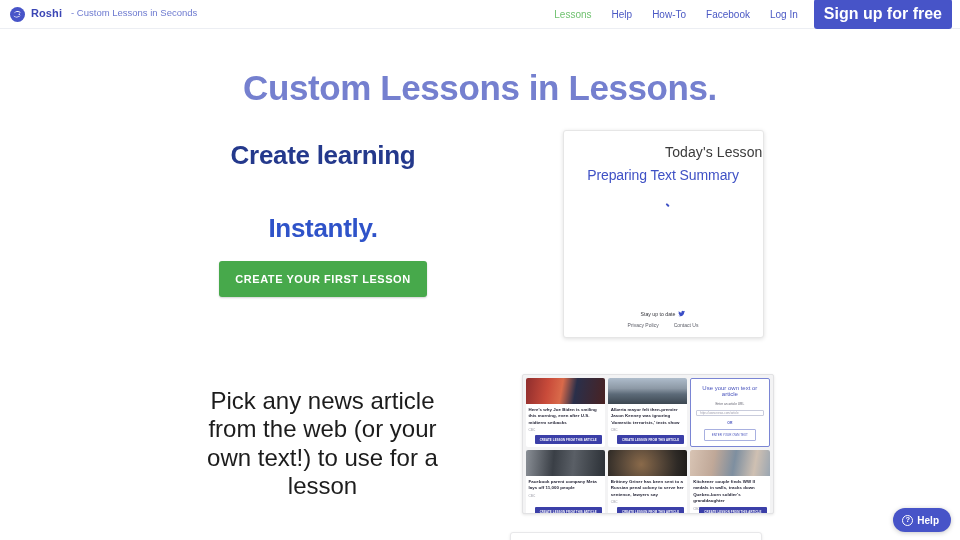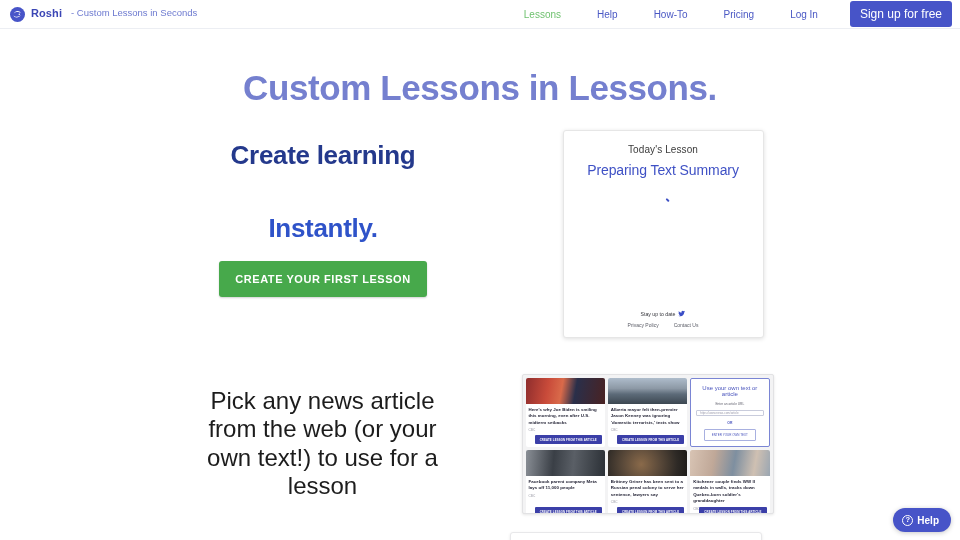--- a/index.html
+++ b/index.html
@@ -30,29 +30,29 @@
     flex: none;
   }
   .logo-mark svg { display: block; }
   .brand-name {
     font-size: 11px; font-weight: bold; color: #3b46b5; letter-spacing: .1px;
   }
   .brand-tagline {
     font-size: 9.5px; color: #6d7ad0; margin-left: 3px; white-space: nowrap;
   }
 
-  .navlinks { display: flex; align-items: center; gap: 16px; }
+  .navlinks { display: flex; align-items: center; gap: 0; }
   .navlink {
     font-size: 10px; color: #4a58c4; text-decoration: none;
     padding: 4px 10px; white-space: nowrap; cursor: pointer;
   }
   .navlink.active { color: #6fc16f; }
   .nav-cta {
     background: #4754c8; color: #fff;
-    font-size: 12px; font-weight: normal;
+    font-size: 16px; font-weight: bold;
     border: none; border-radius: 3px;
     padding: 6px 10px; margin-left: 6px; cursor: pointer;
     white-space: nowrap;
   }
 
   
   .hero-title {
     text-align: center;
     font-size: 35px;
     font-weight: bold;
@@ -93,21 +93,21 @@
   .lesson-card {
     width: 201px; height: 208px;
     background: #ffffff;
     border: 1px solid #e6e6e6;
     border-radius: 3px;
     box-shadow: 0 1px 4px rgba(0,0,0,.13);
     position: relative;
     padding-top: 13px;
   }
   .lesson-kicker {
-    text-align: center; font-size: 10px; color: #3b3b3b; letter-spacing: .1px;
+    text-align: right; font-size: 14px; color: #3b3b3b; letter-spacing: .1px;
   }
   .lesson-title {
     text-align: center; font-size: 14px; color: #3f51c5;
     margin-top: 7px; letter-spacing: -.1px;
   }
   .spinner-wrap { display: flex; justify-content: center; margin-top: 13px; }
   .spinner {
     width: 9px; height: 9px; position: relative;
   }
   .spinner i {
@@ -234,21 +234,21 @@
       </svg>
     </span>
     <span class="brand-name">Roshi</span>
     <span class="brand-tagline">- Custom Lessons in Seconds</span>
   </div>
 
   <div class="navlinks">
     <a class="navlink active">Lessons</a>
     <a class="navlink">Help</a>
     <a class="navlink">How-To</a>
-    <a class="navlink">Pricing</a>
+    <a class="navlink">Facebook</a>
     <a class="navlink">Log In</a>
     <button class="nav-cta">Sign up for free</button>
   </div>
 </div>
 
 <h1 class="hero-title">Custom Lessons in Lessons.</h1>
 
 <div class="hero-row">
 
   <div class="hero-left">

